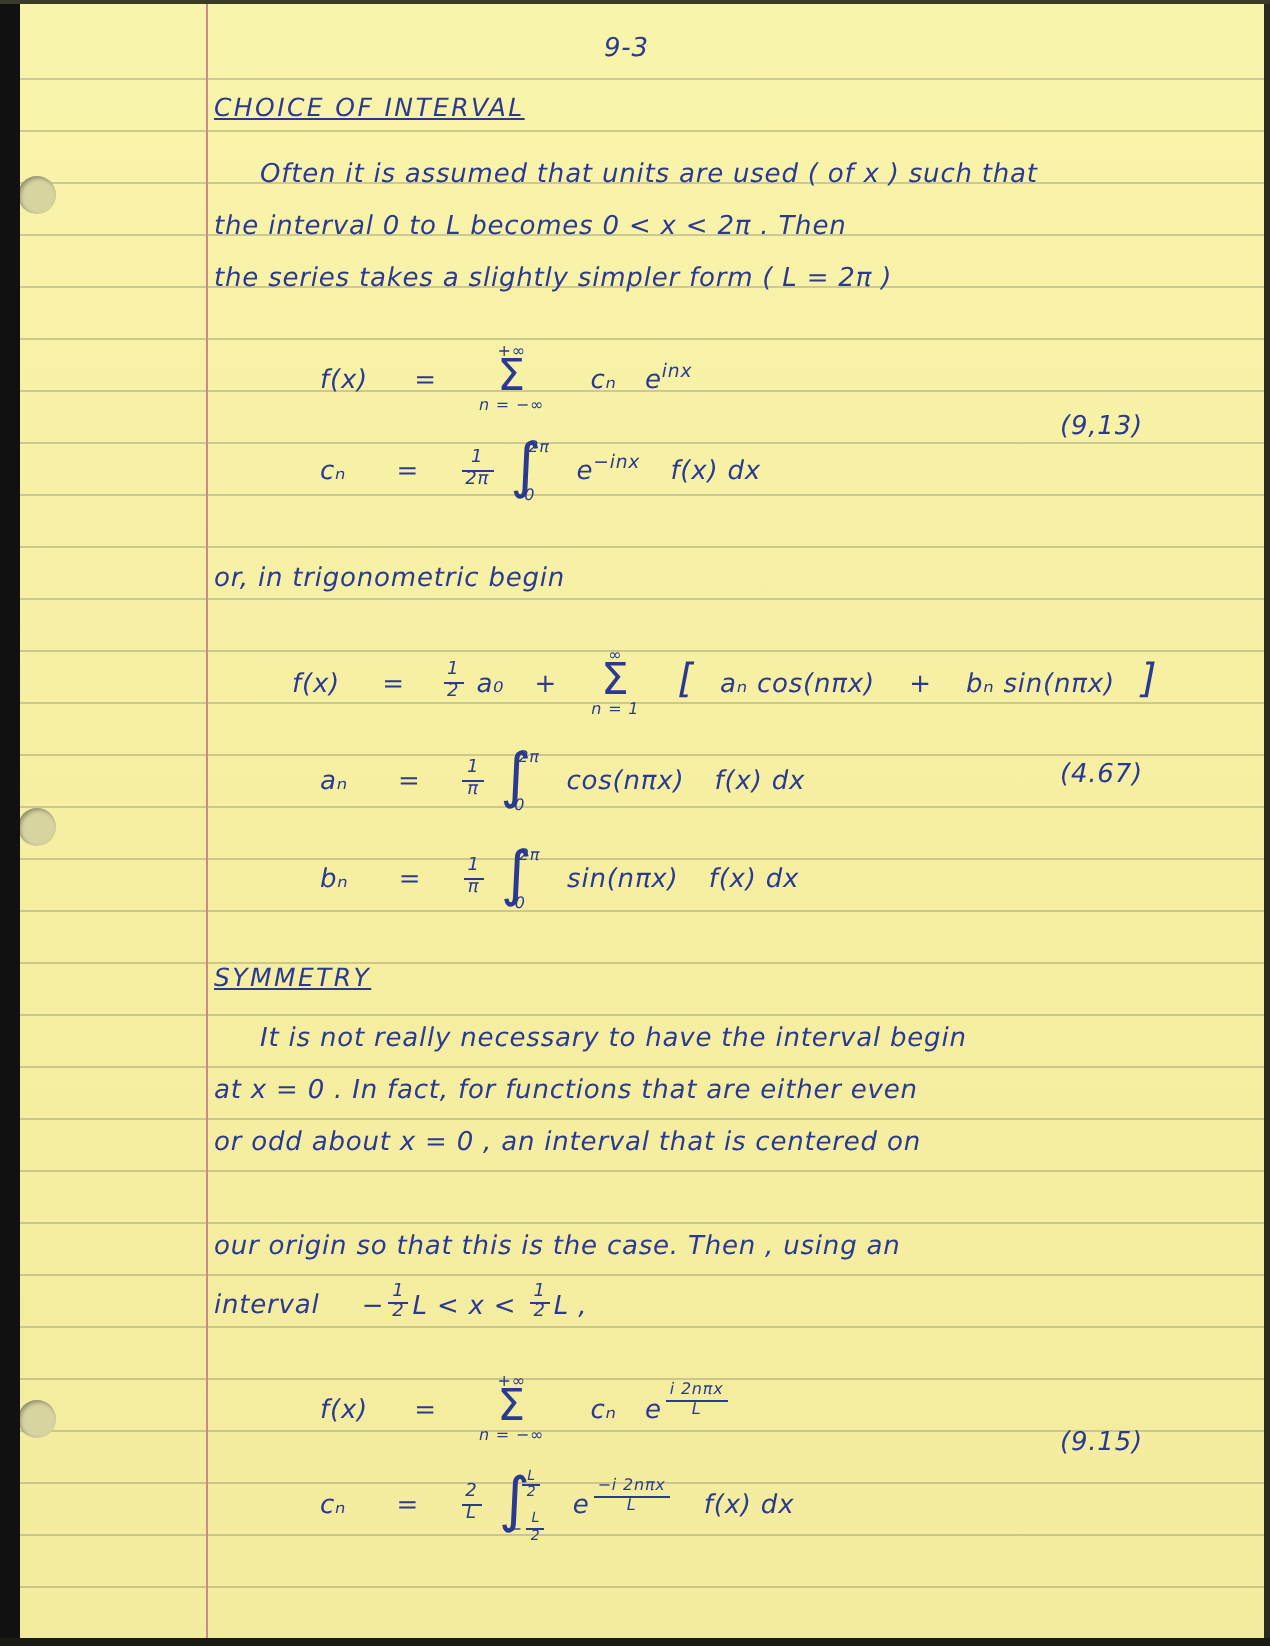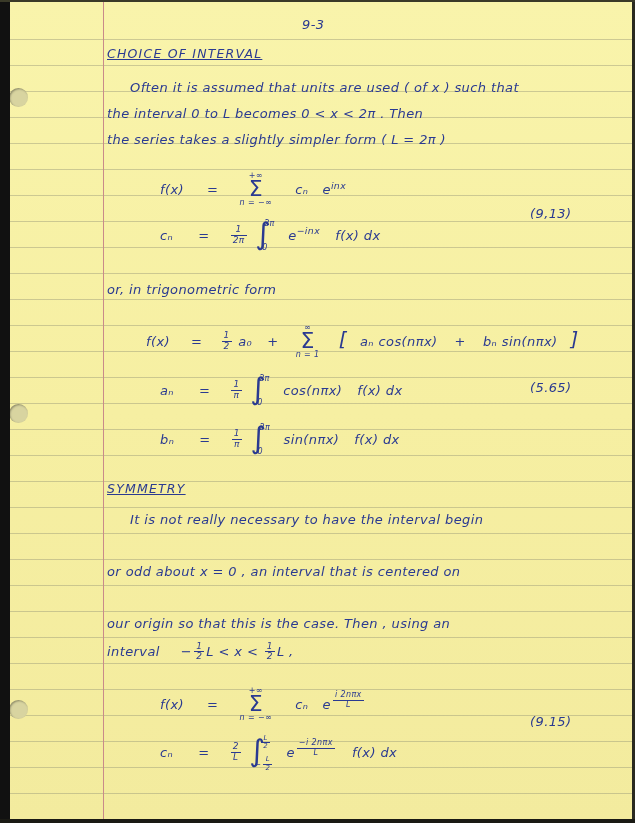--- a/index.html
+++ b/index.html
@@ -205,21 +205,21 @@
         <span class="glyph">∫</span>
         <span class="lim-top">2π</span>
         <span class="lim-bot">0</span>
       </span>
       <span style="display:inline-block;width:6px;"></span>
       <span>e</span><sup>−inx</sup>
       <span style="display:inline-block;width:6px;"></span>
       <span>f(x) dx</span>
     </div>
 
-    <div class="hw" style="left:107px; top:283px;">or,  in  trigonometric  form</div>
+    <div class="hw" style="left:107px; top:283px;">or,  in  trigonometric  begin</div>
 
     <div class="hw" style="left:146px; top:325px;">
       <span>f(x)</span>
       <span style="display:inline-block;width:12px;"></span>
       <span>=</span>
       <span style="display:inline-block;width:8px;"></span>
       <span class="frac">
         <span class="num">1</span>
         <span class="den">2</span>
       </span>
@@ -237,21 +237,21 @@
       <span style="display:inline-block;width:4px;"></span>
       <span>aₙ cos(nπx)</span>
       <span style="display:inline-block;width:8px;"></span>
       <span>+</span>
       <span style="display:inline-block;width:8px;"></span>
       <span>bₙ sin(nπx)</span>
       <span style="display:inline-block;width:4px;"></span>
       <span style="font-size:20px;">]</span>
     </div>
 
-    <div class="hw" style="left:530px; top:381px;">(5.65)</div>
+    <div class="hw" style="left:530px; top:381px;">(4.67)</div>
 
     <div class="hw" style="left:160px; top:378px;">
       <span>aₙ</span>
       <span style="display:inline-block;width:16px;"></span>
       <span>=</span>
       <span style="display:inline-block;width:10px;"></span>
       <span class="frac">
         <span class="num">1</span>
         <span class="den">π</span>
       </span>
@@ -283,20 +283,23 @@
       <span style="display:inline-block;width:6px;"></span>
       <span>sin(nπx)</span>
       <span style="display:inline-block;width:6px;"></span>
       <span>f(x) dx</span>
     </div>
 
     <div class="hw head" style="left:107px; top:483px;">SYMMETRY</div>
 
     <div class="hw" style="left:130px; top:513px;">It  is  not  really  necessary  to  have  the  interval  begin</div>
 
+    <div class="hw" style="left:107px; top:539px;">
+      <span>at   x = 0 .     In   fact,   for   functions   that   are   either  </span><span class="u">even</span>
+    </div>
 
     <div class="hw" style="left:107px; top:565px;">
       <span>or  </span><span class="u">odd</span><span>  about   x = 0 ,    an  interval  that  is  centered  on</span>
     </div>
 
     <div class="hw" style="left:107px; top:617px;">our  origin  so  that  this  is  the   case.    Then , using  an</div>
 
     <div class="hw" style="left:107px; top:643px;">
       <span>interval</span>
       <span style="display:inline-block;width:12px;"></span>

